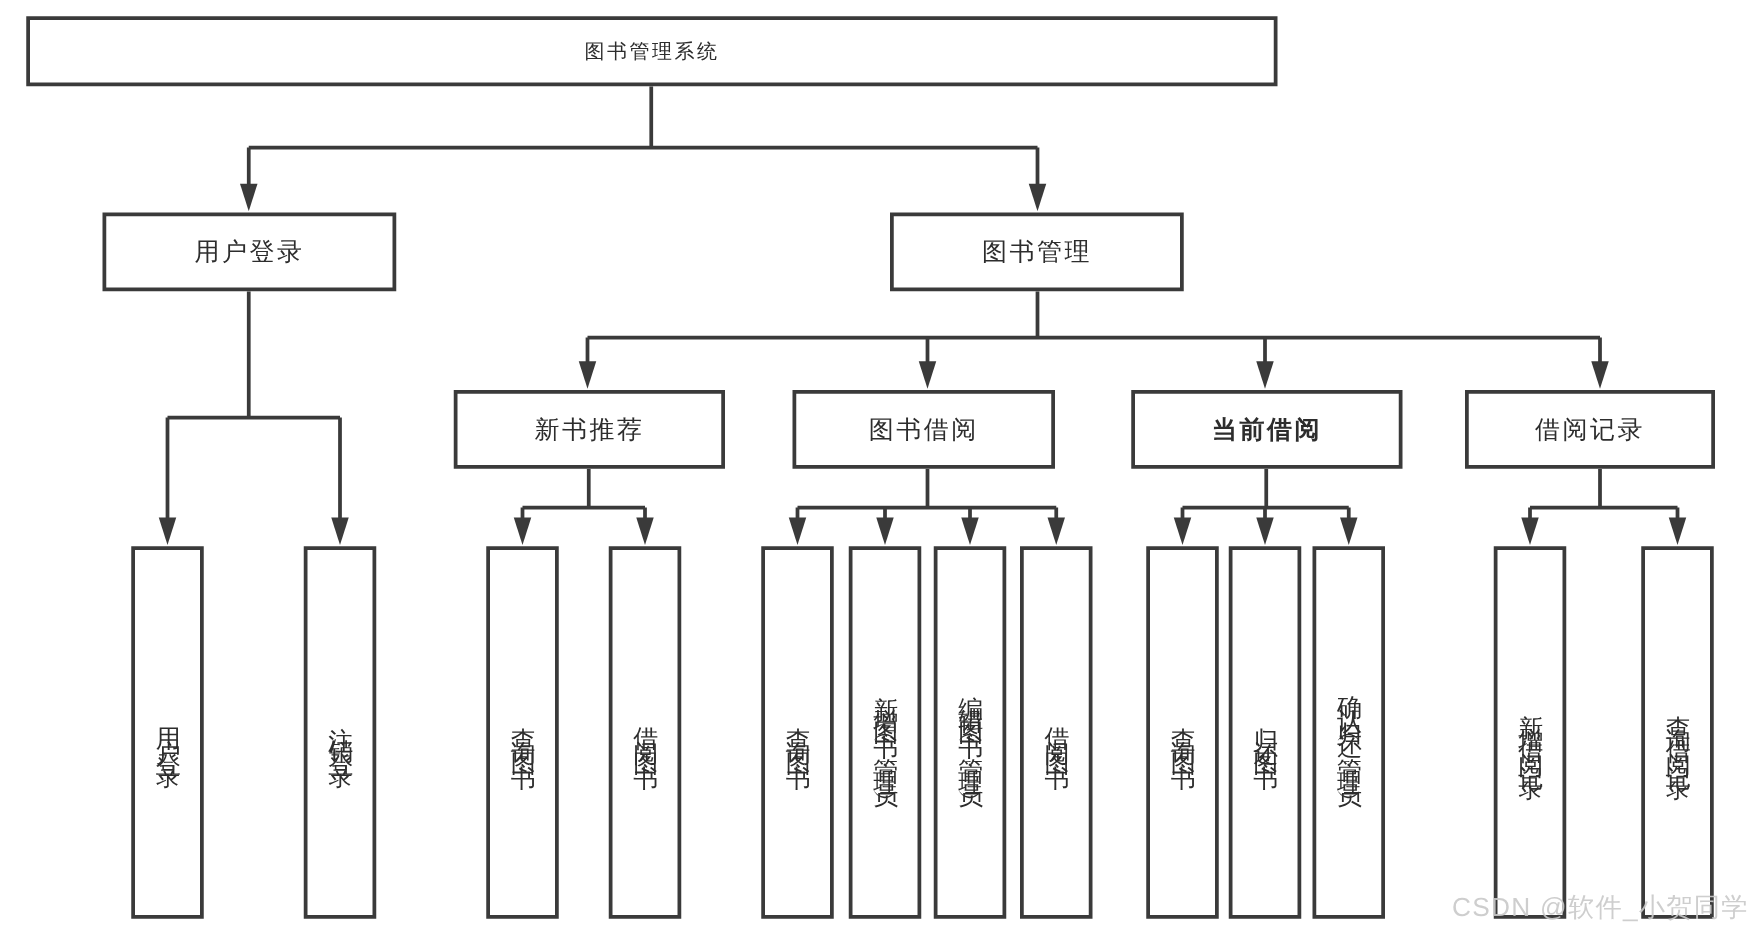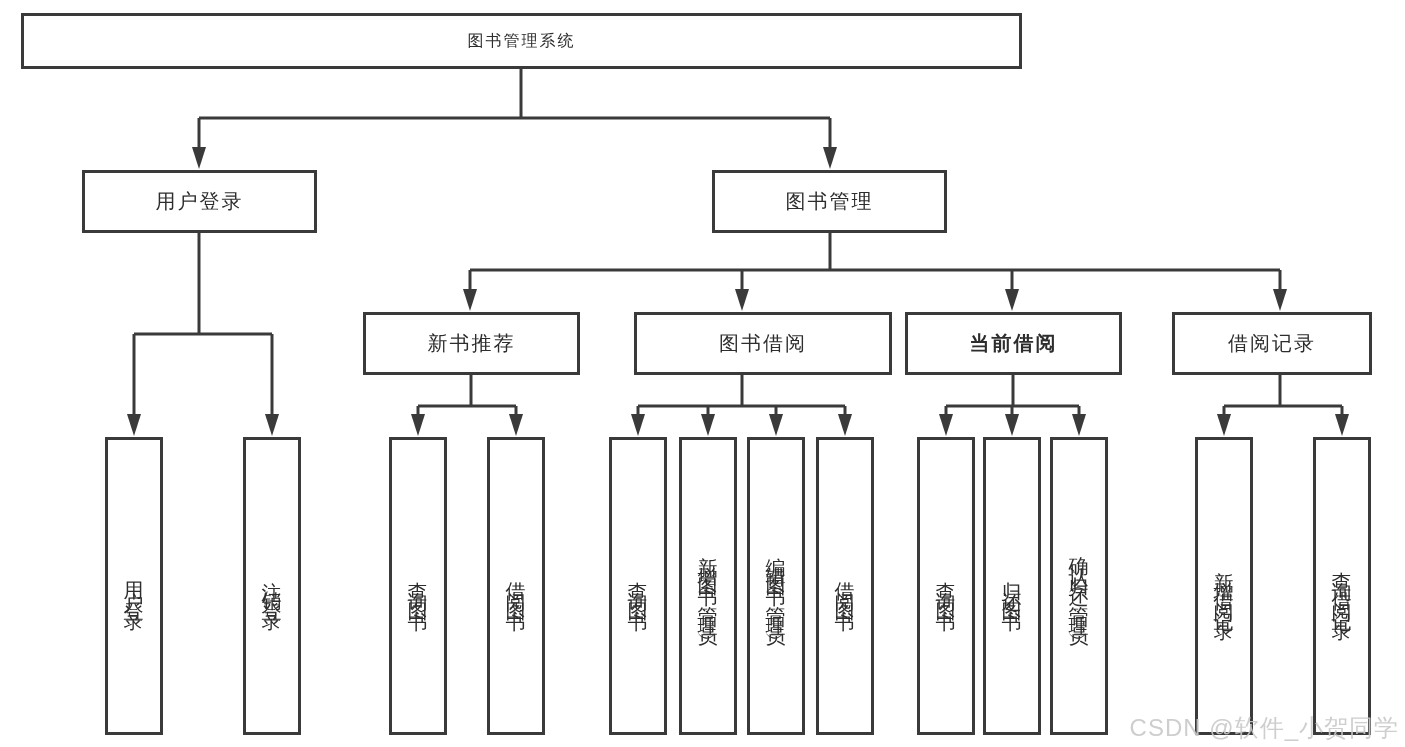--- a/index.html
+++ b/index.html
@@ -51,21 +51,21 @@
     font-size: 20px;
     letter-spacing: 10px;
     line-height: 1;
     white-space: nowrap;
   }
   .watermark {
     position: absolute;
     right: 6px;
     top: 712px;
     z-index: 3;
-    font-size: 24px;
+    font-size: 21px;
     color: #c9c9c9;
     letter-spacing: 1px;
     white-space: nowrap;
     opacity: 0.9;
   }
 </style>
 </head>
 <body>
 
 <div class="stage">
@@ -147,21 +147,21 @@
   <div class="node hbox" style="left:82px; top:170px; width:235px;">
     <span>用户登录</span>
   </div>
   <div class="node hbox" style="left:712px; top:170px; width:235px;">
     <span>图书管理</span>
   </div>
 
   <div class="node hbox" style="left:363px; top:312px; width:217px;">
     <span>新书推荐</span>
   </div>
-  <div class="node hbox" style="left:634px; top:312px; width:258px;">
+  <div class="node hbox" style="left:634px; top:312px; width:210px;">
     <span>图书借阅</span>
   </div>
   <div class="node hbox" style="left:905px; top:312px; width:217px;font-weight:bold;">
     <span>当前借阅</span>
   </div>
   <div class="node hbox" style="left:1172px; top:312px; width:200px;justify-content:center;">
     <span>借阅记录</span>
   </div>
 
   <div class="node leaf" style="left:105px;">

